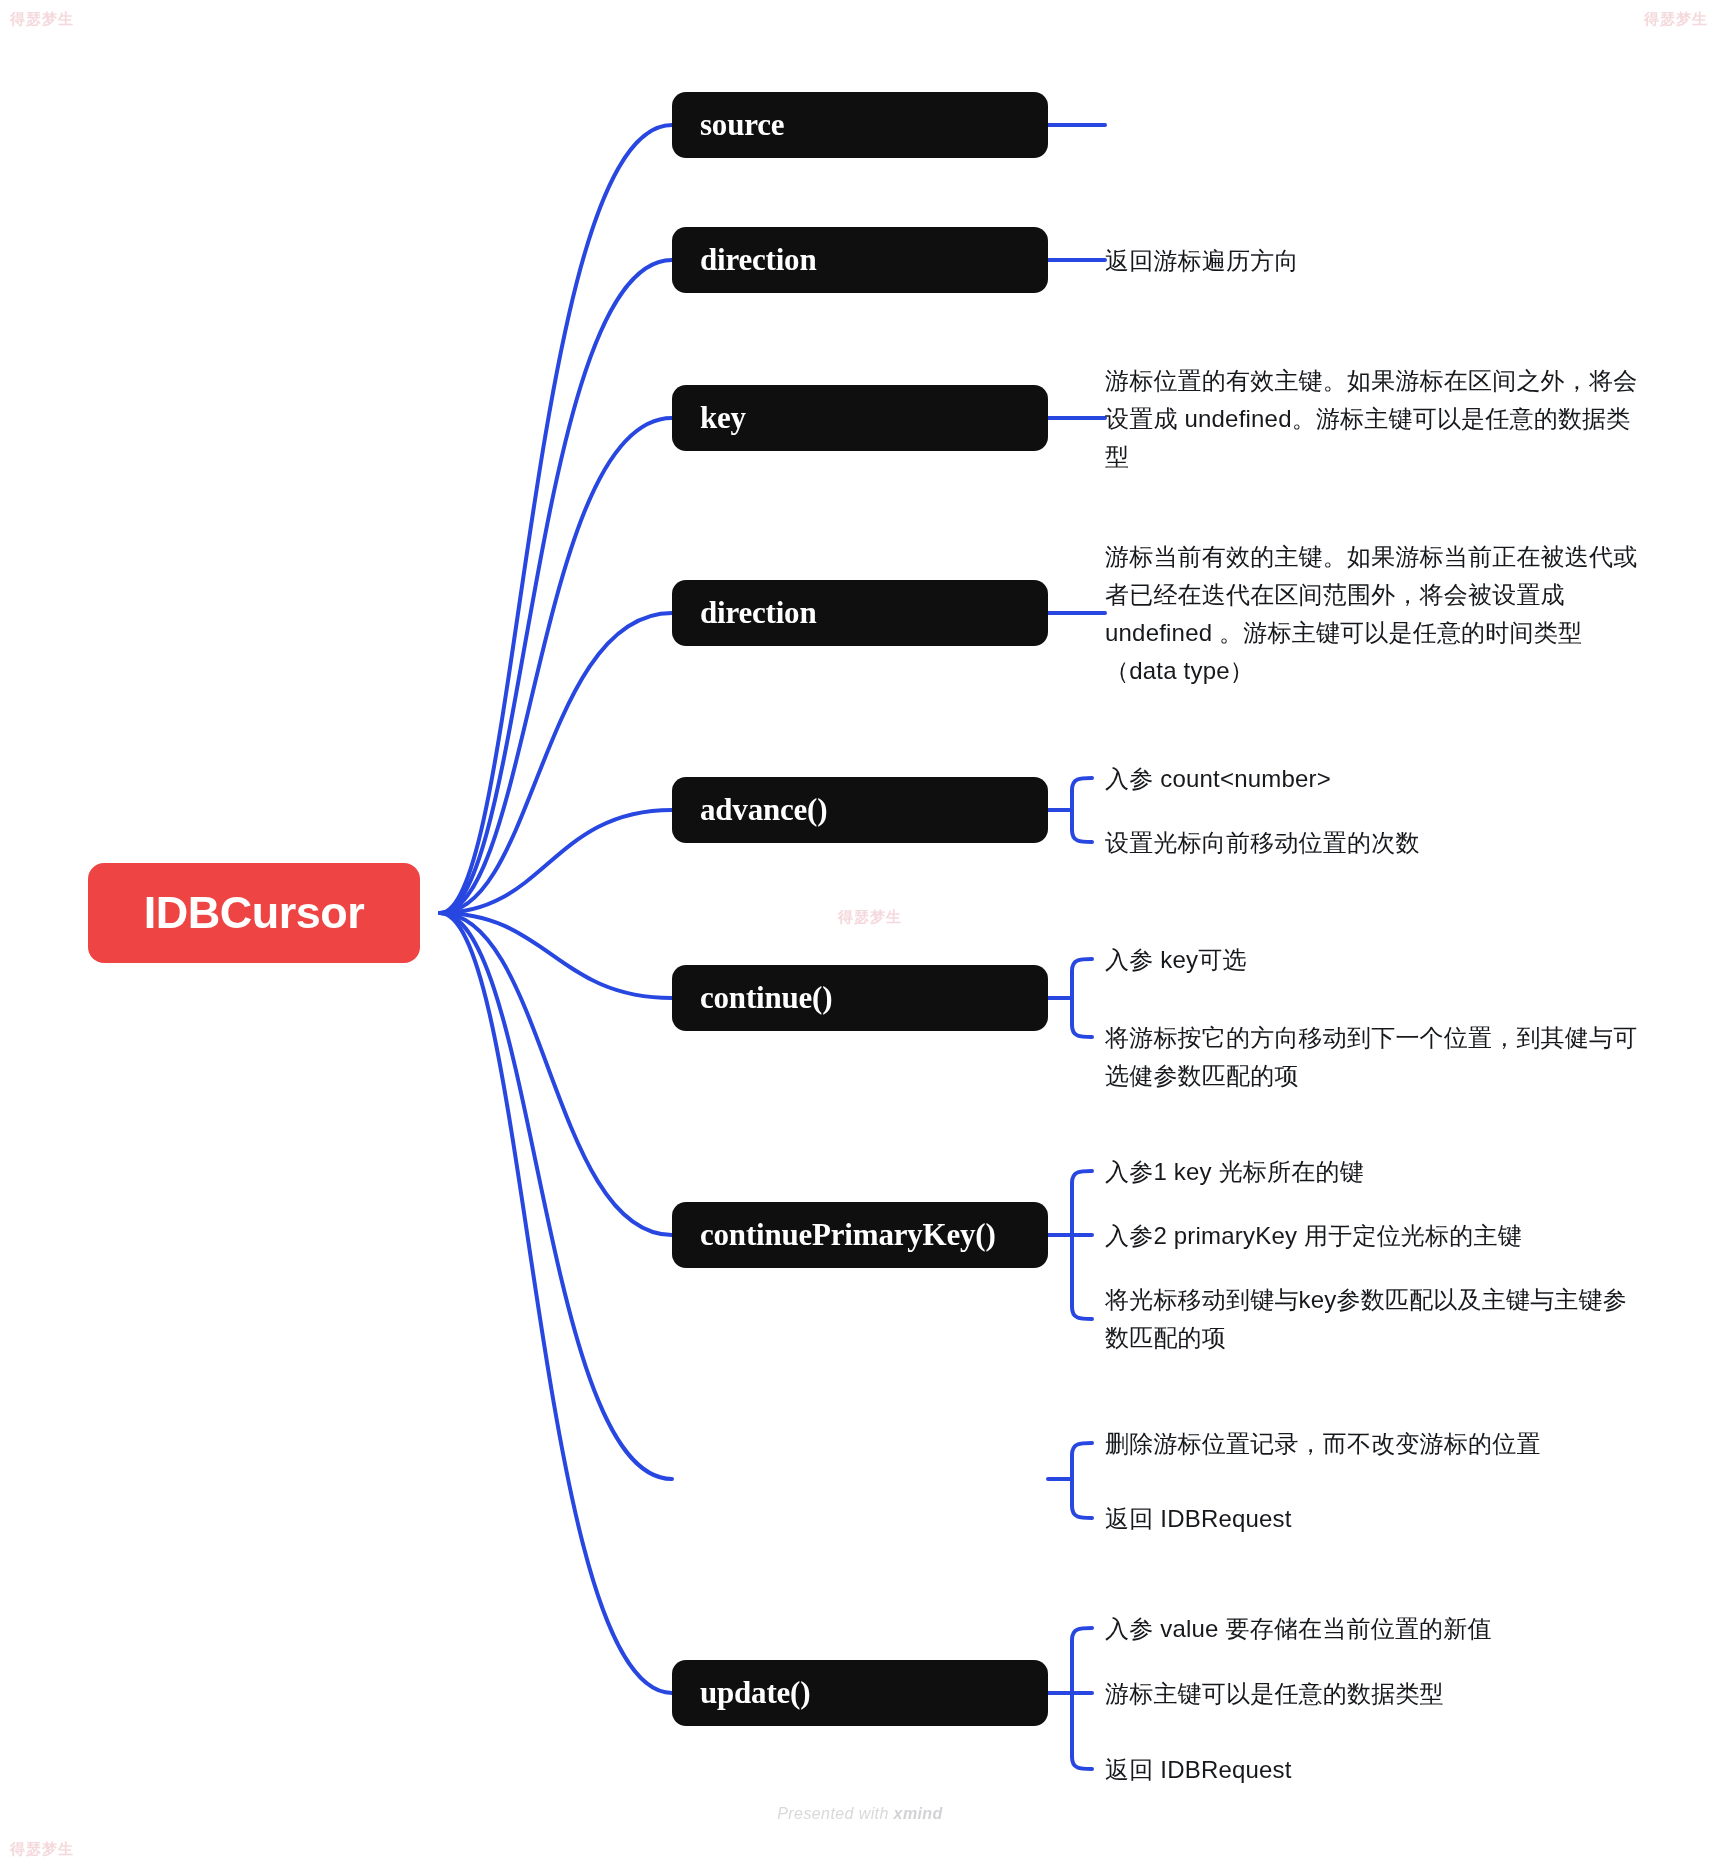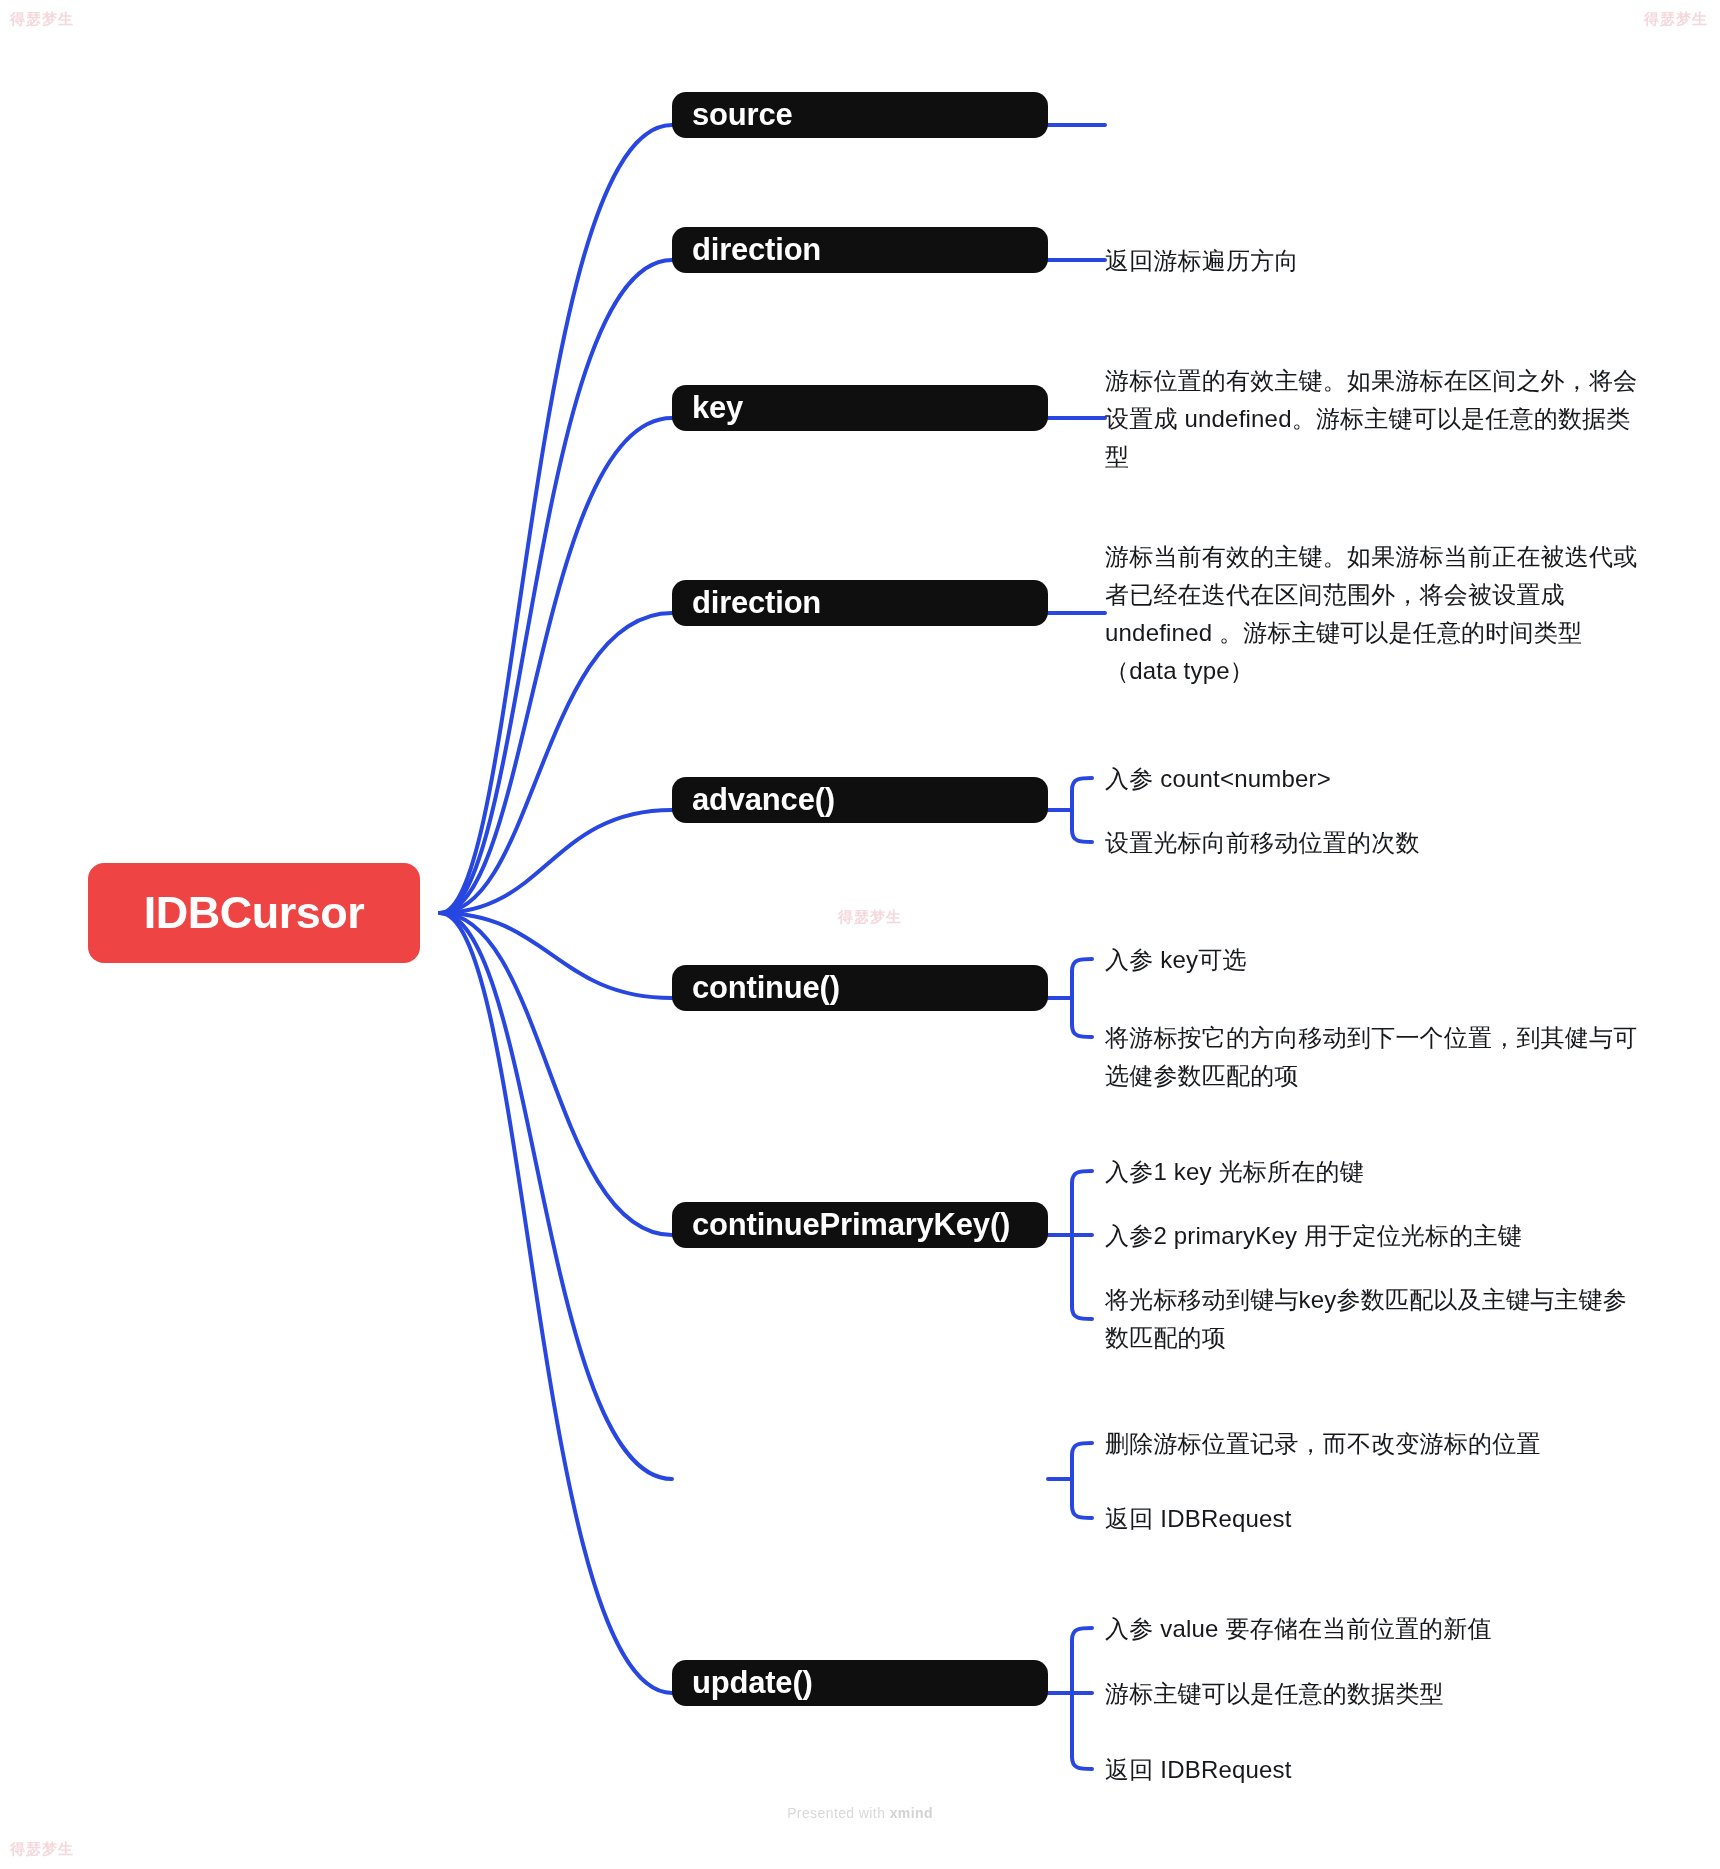--- a/index.html
+++ b/index.html
@@ -41,50 +41,52 @@
     letter-spacing: -0.5px;
   }
   
   .topic {
     position: absolute;
     background: #0f0f10;
     border-radius: 14px;
     color: #ffffff;
     display: flex;
     align-items: center;
-    padding-left: 20px;
+    padding-left: 28px;
     font-size: 31px;
     font-weight: 700;
     letter-spacing: -0.2px;
-    height: 46px;
+    height: 66px;
     width: 376px;
     left: 672px;
+    font-family: Liberation Serif, serif;
   }
   
   .leaf {
     position: absolute;
     left: 1105px;
     font-size: 24px;
     line-height: 38px;
     color: #16181c;
     font-weight: 400;
     letter-spacing: 0.2px;
     width: 540px;
     white-space: pre-line;
   }
   
   .footer {
     position: absolute;
     left: 0;
     top: 1805px;
     width: 1720px;
     text-align: center;
-    font-size: 14px;
+    font-size: 16px;
     color: #d9d9db;
     letter-spacing: 0.4px;
+    font-style: italic;
   }
   .footer .brand {
     font-weight: 700;
     color: #d3d3d6;
   }
   
   .watermark {
     position: absolute;
     font-size: 15px;
     color: #f3d3d7;

